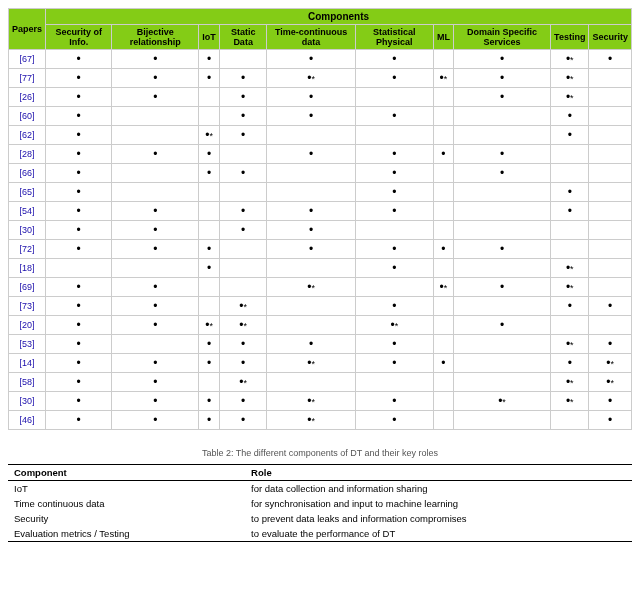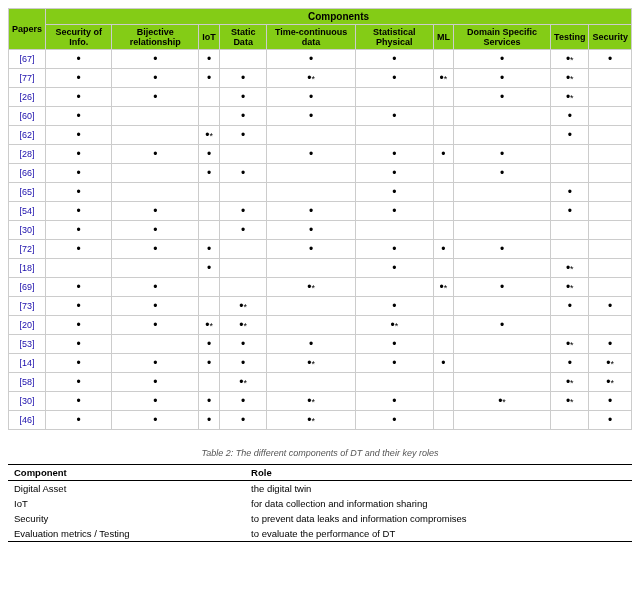--- a/index.html
+++ b/index.html
@@ -49,21 +49,20 @@
     
     .table2-container {
       margin-top: 18px;
       width: 100%;
     }
     .table2-caption {
       text-align: center;
       font-size: 9px;
       color: #555;
       margin-bottom: 6px;
-      font-style: italic;
     }
     .table2 {
       width: 100%;
       border-collapse: collapse;
       font-size: 9.5px;
     }
     .table2 td {
       padding: 2px 6px;
       vertical-align: top;
     }
@@ -376,26 +375,26 @@
   <table class="table2">
     <thead>
       <tr>
         <td class="t2-header col-component top-border">Component</td>
         <td class="t2-header col-role top-border">Role</td>
       </tr>
     </thead>
     <tbody id="table2-body">
 
         <tr>
-          <td class="col-component">Digital Asset</td>
-          <td class="col-role">the digital twin</td>
+          <td class="col-component">IoT</td>
+          <td class="col-role">for data collection and information sharing</td>
         </tr>
         <tr>
-          <td class="col-component">IoT</td>
-          <td class="col-role">for data collection and information sharing</td>
+          <td class="col-component">Time continuous data</td>
+          <td class="col-role">for synchronisation and input to machine learning</td>
         </tr>
         <tr>
           <td class="col-component">Security</td>
           <td class="col-role">to prevent data leaks and information compromises</td>
         </tr>
         <tr style="border-bottom: 1px solid rgb(0, 0, 0);">
           <td class="col-component">Evaluation metrics / Testing</td>
           <td class="col-role">to evaluate the performance of DT</td>
         </tr>
       </tbody>

